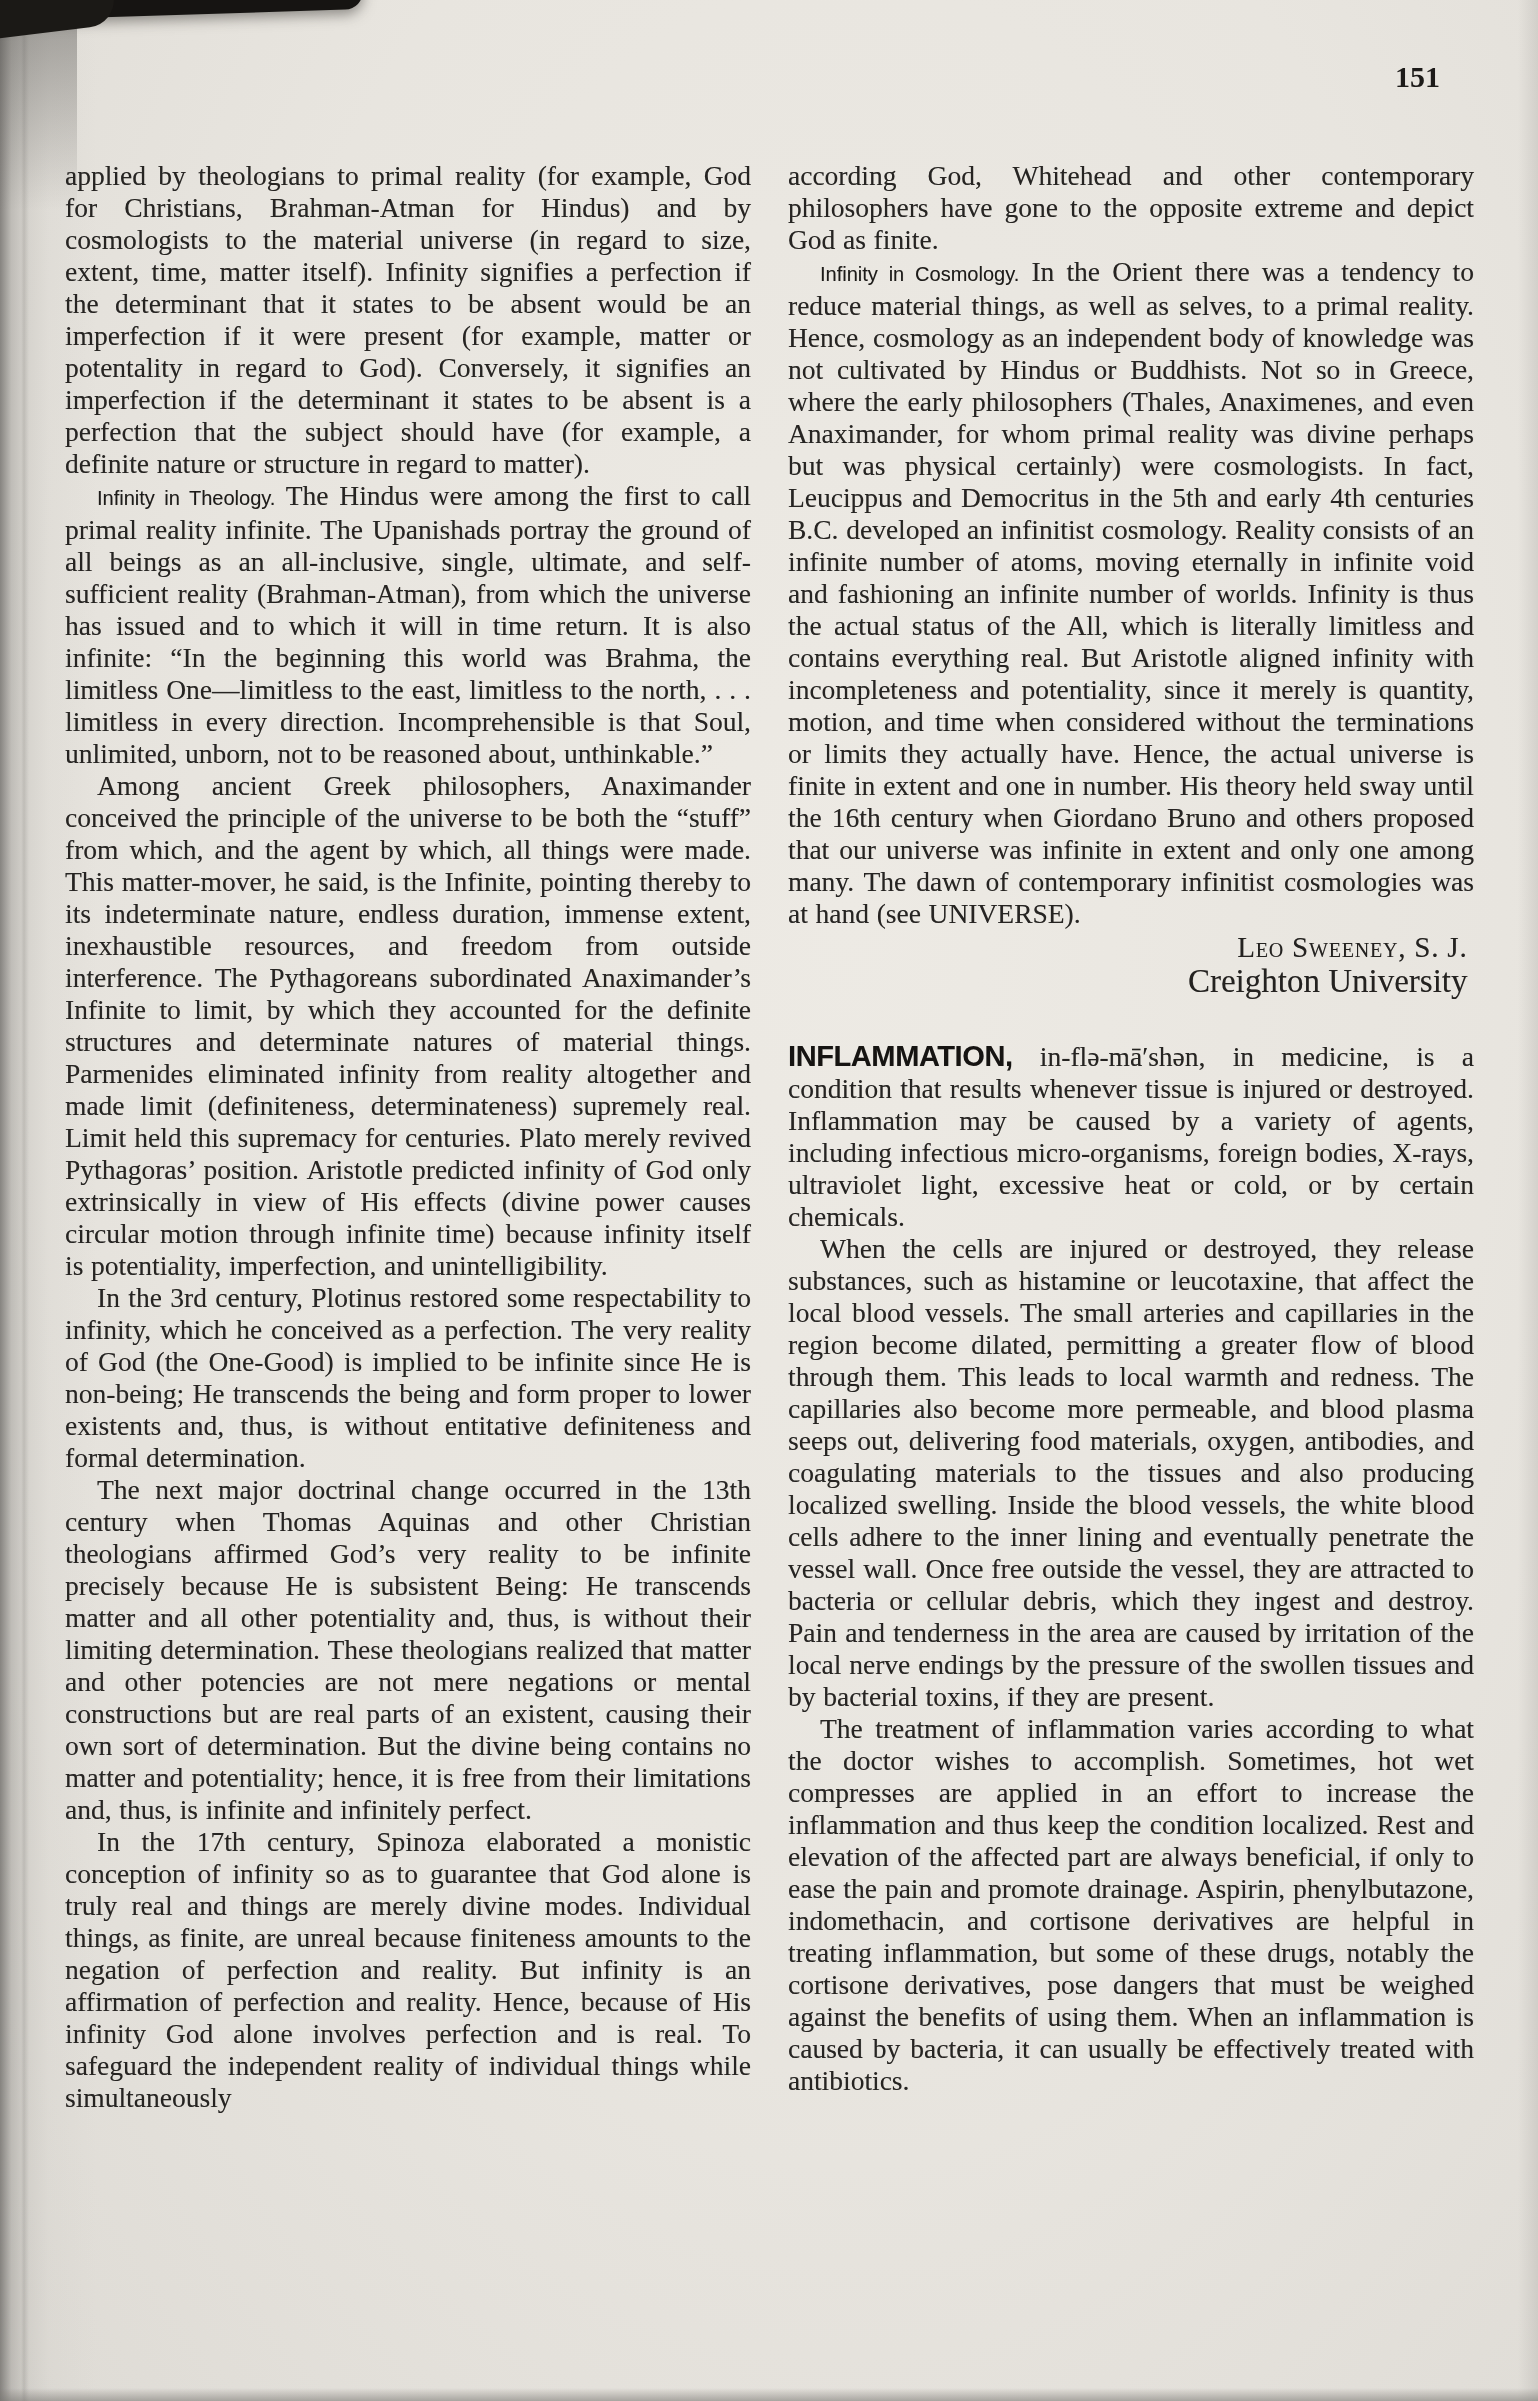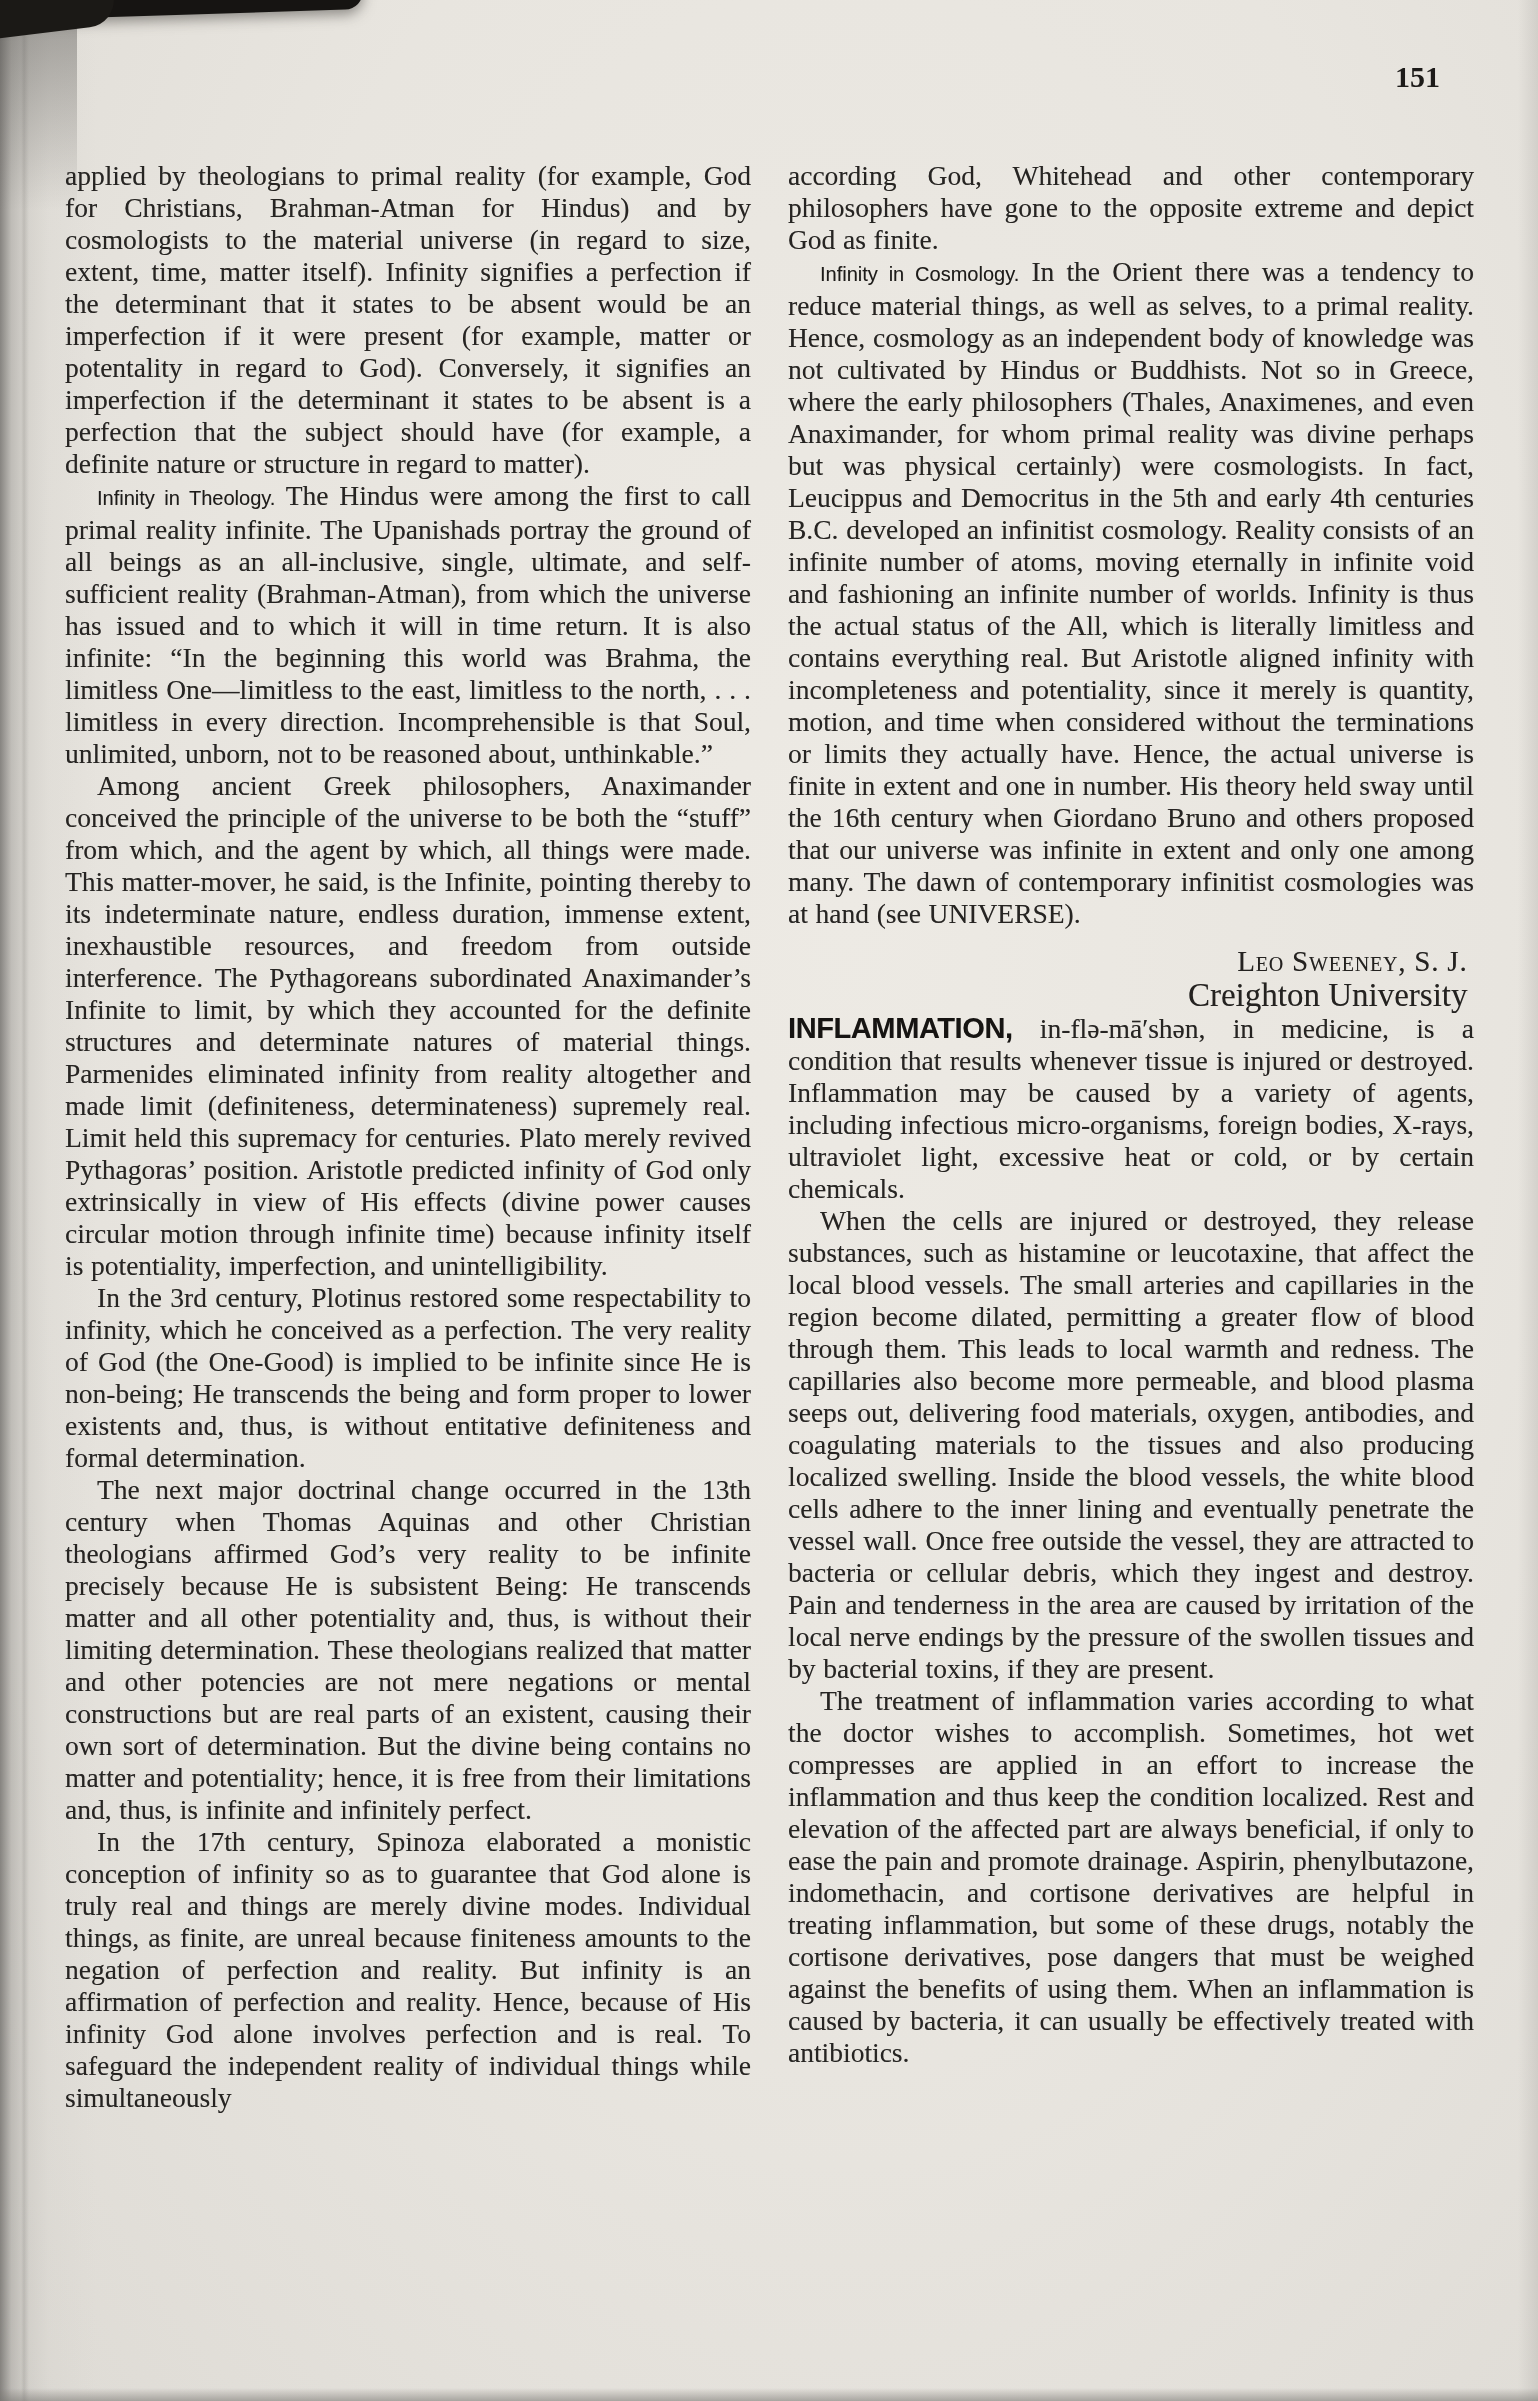--- a/index.html
+++ b/index.html
@@ -118,32 +118,33 @@
     text-indent: 0;
   }
   .runhead {
     font-family: "Liberation Sans", "DejaVu Sans", sans-serif;
     font-weight: 400;
     font-size: 20px;
     letter-spacing: 0;
     color: #1d1b19;
   }
   .entry {
+    margin-top: 42px;
   }
   .entry-head {
     font-family: "Liberation Sans", "DejaVu Sans", sans-serif;
     font-weight: 700;
     font-size: 29px;
     letter-spacing: -0.4px;
     color: #161412;
   }
   .sig {
     text-align: right;
     padding-right: 6.5px;
-    margin: 14px 0 0 0;
+    margin: 0 0 0 0;
   }
   .sig-name {
     font-variant: small-caps;
     font-size: 29px;
     line-height: 34px;
     letter-spacing: 0.8px;
     color: #242220;
     text-shadow: 0.2px 0.2px 0.5px rgba(38,36,34,0.32);
   }
   .sig-affil {

